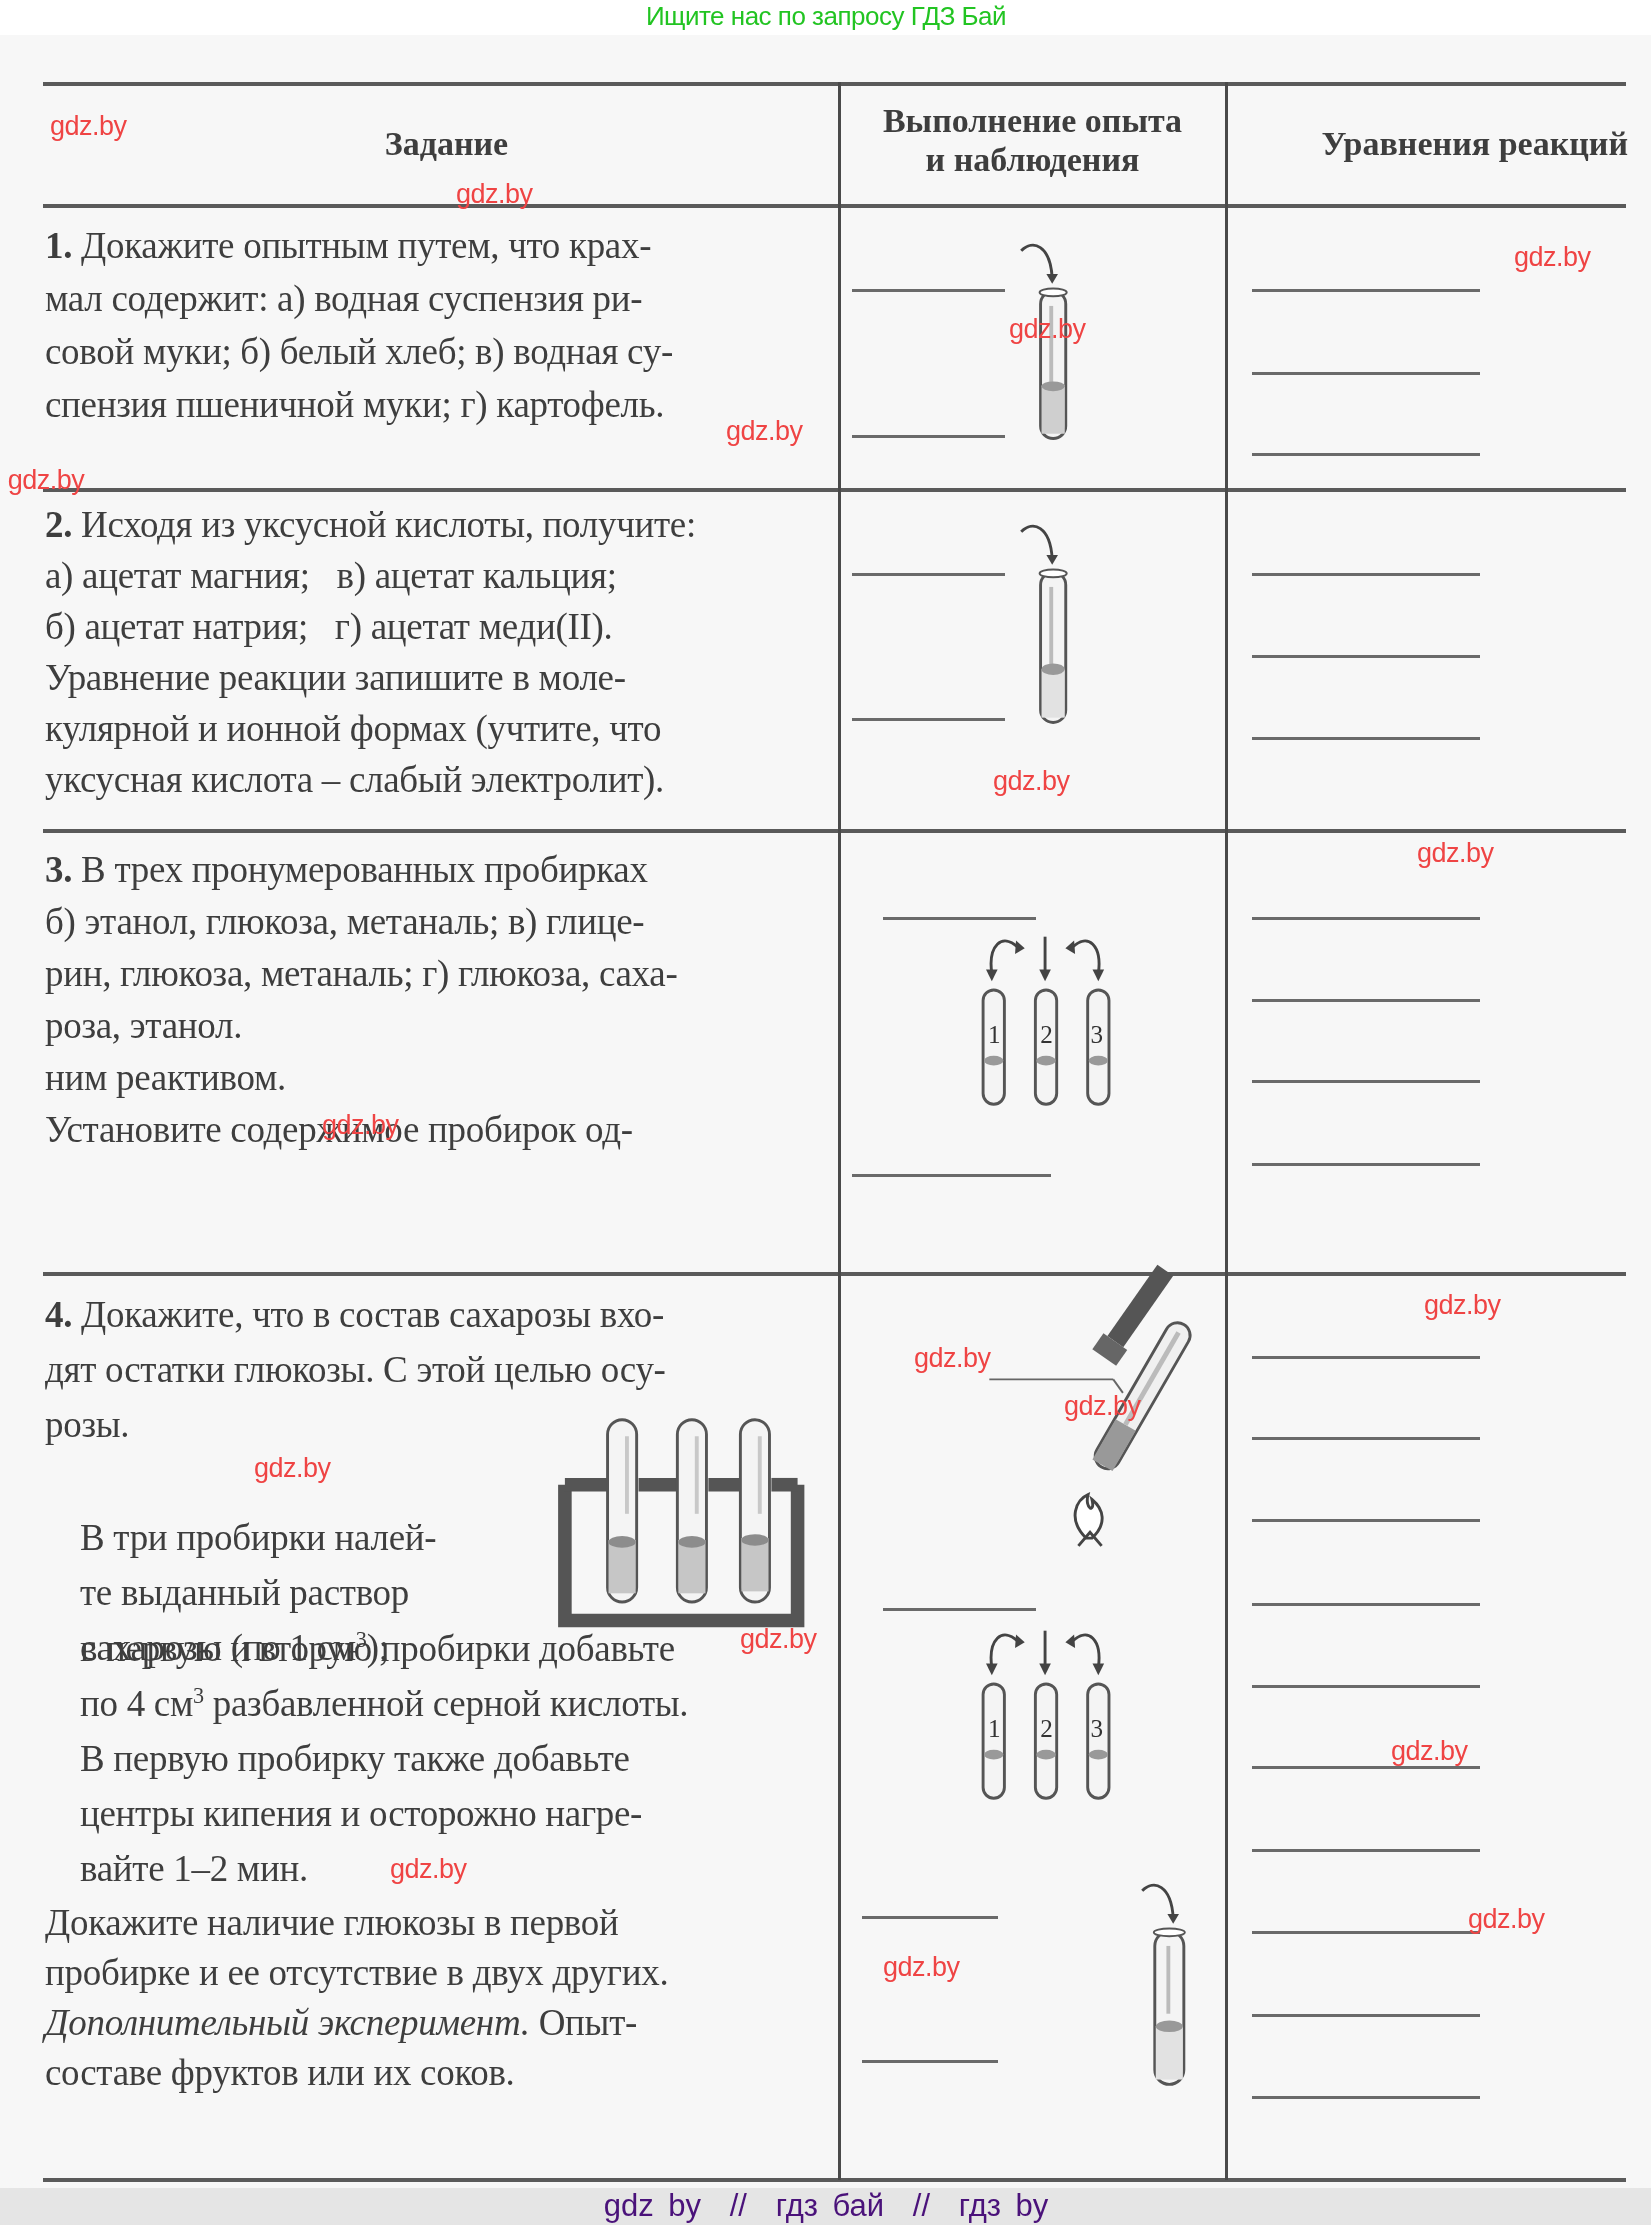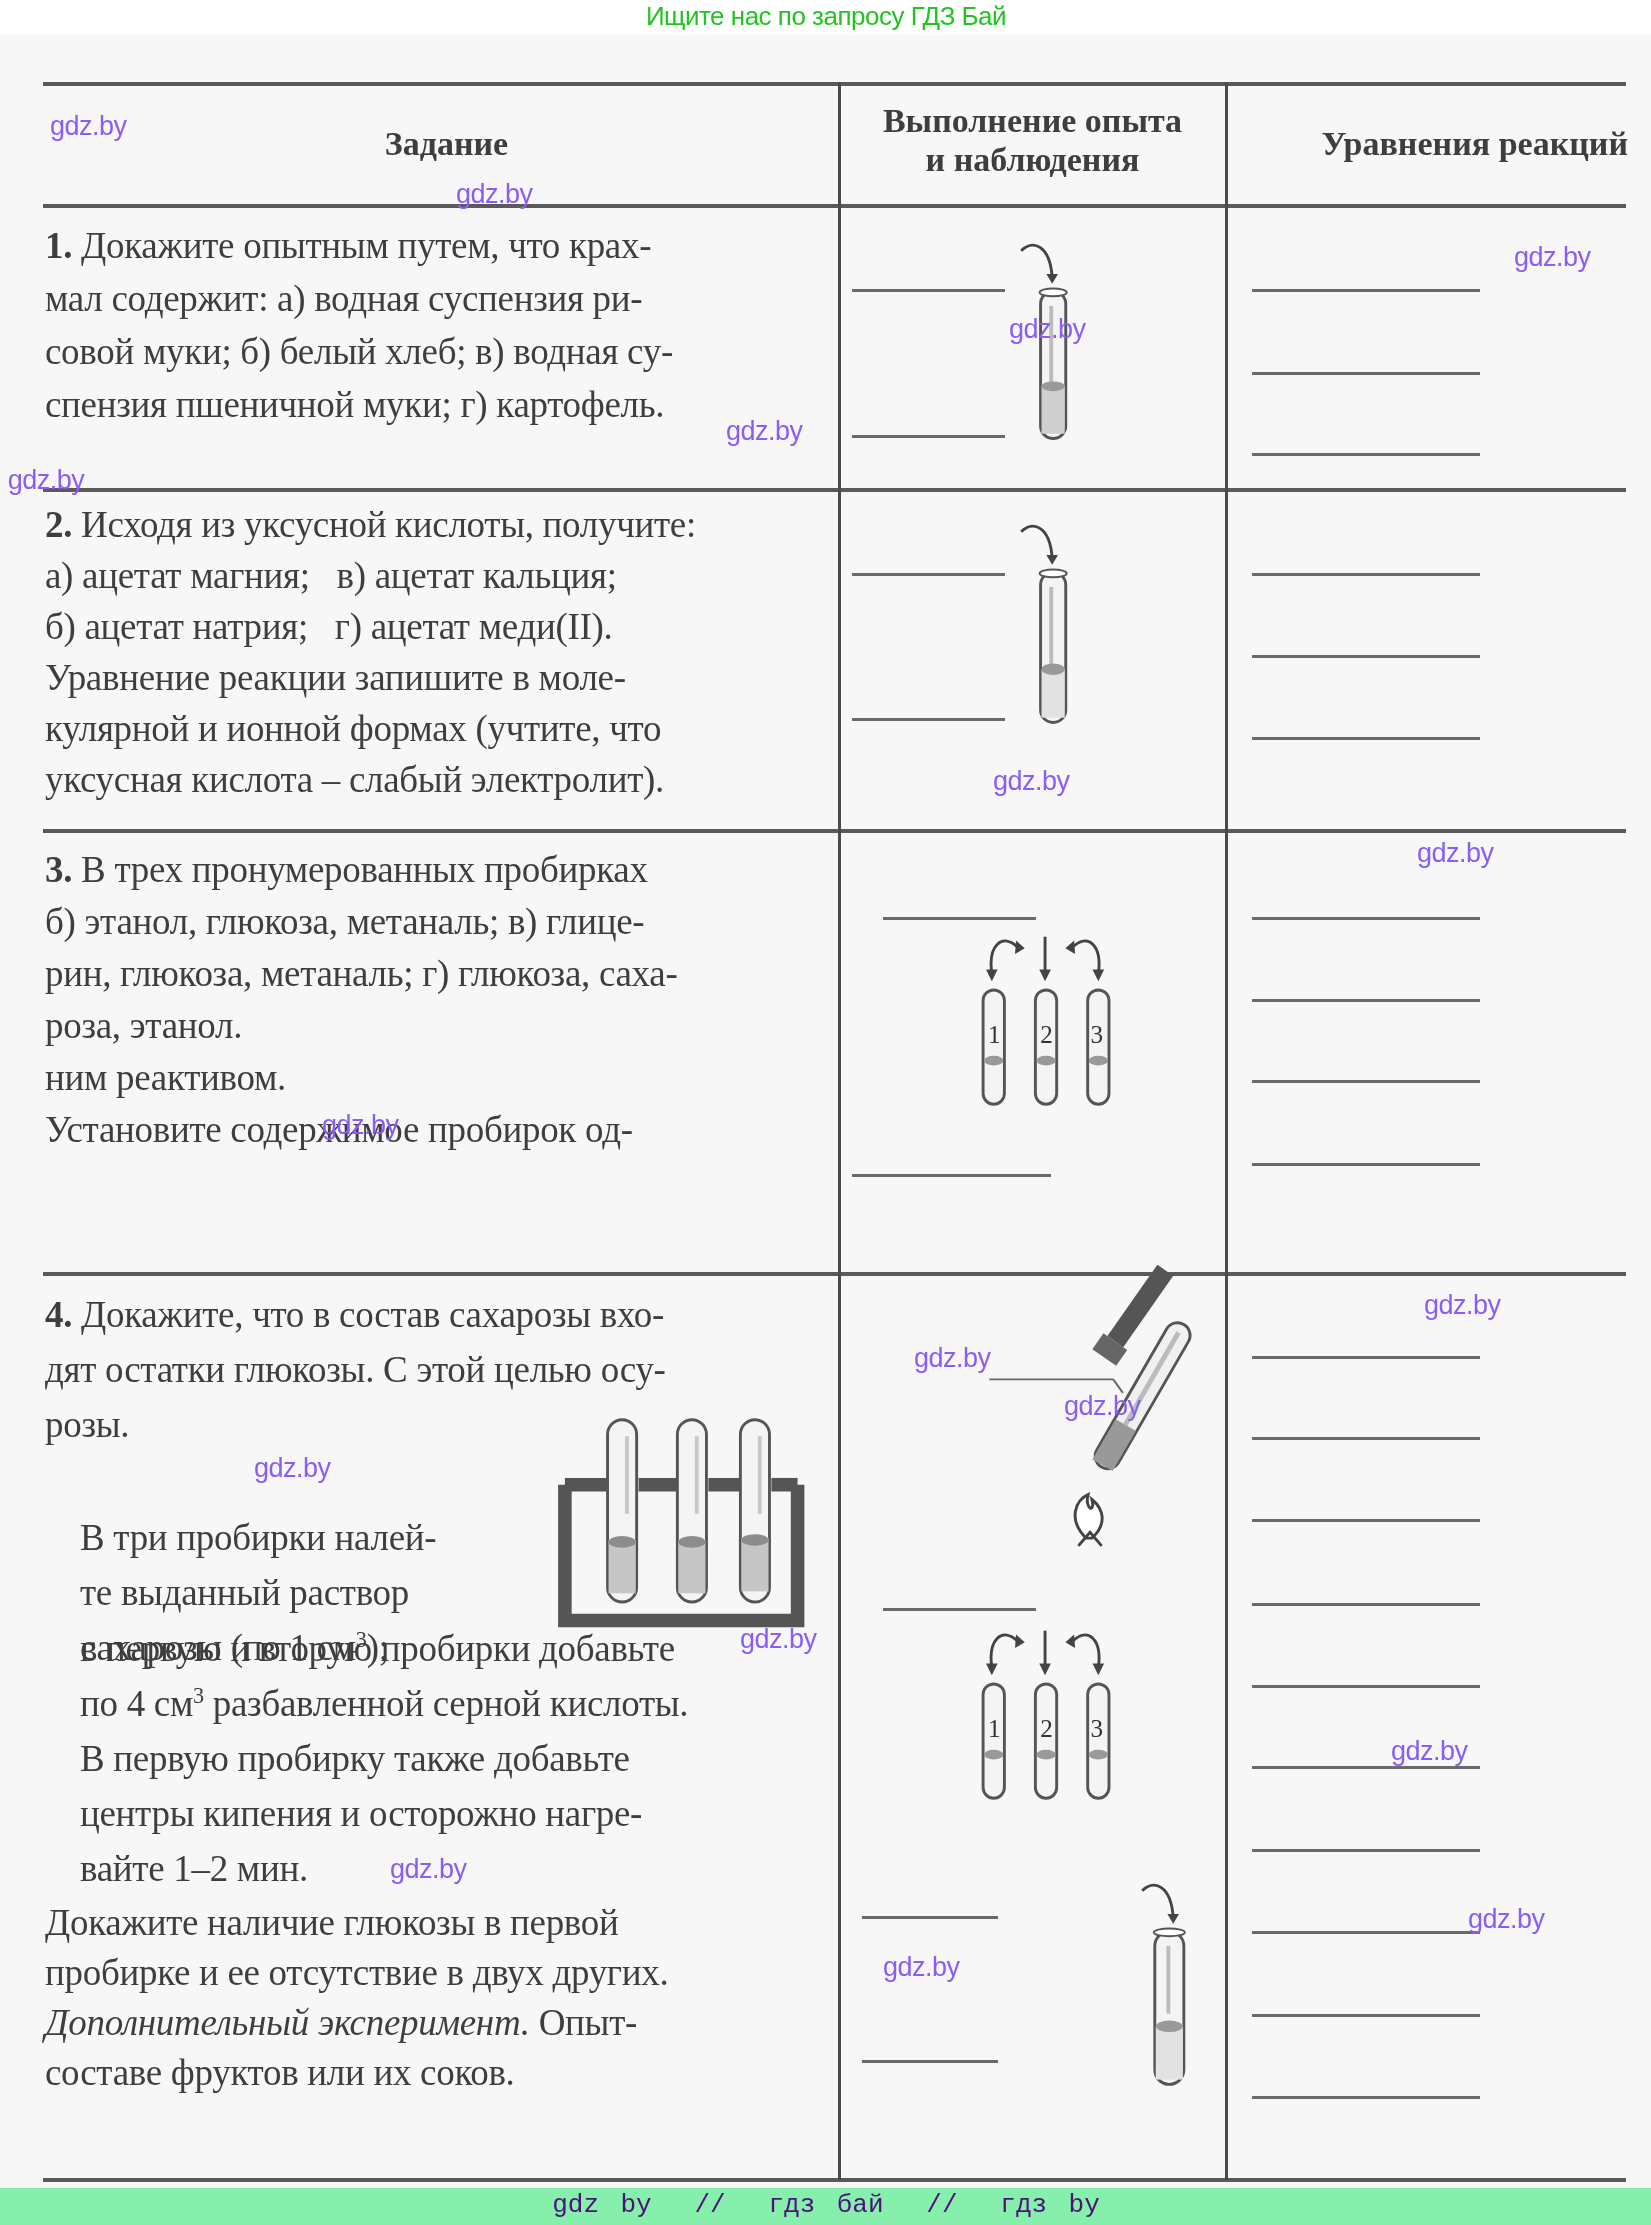--- a/index.html
+++ b/index.html
@@ -14,44 +14,44 @@
     font-family: "Liberation Sans", "DejaVu Sans", sans-serif;
     font-size: 26px; line-height: 33px; color: #22c422;
     letter-spacing: -0.5px;
   }
   .page {
     position: absolute; left: 0; top: 35px; width: 1652px; height: 2153px;
     background: #f7f7f7;
   }
   .footer {
     position: absolute; left: 0; top: 2188px; width: 1652px; height: 37px;
-    background: #86efac; text-align: center;
-    font-family: Liberation Mono, monospace;
-    font-size: 26px; line-height: 35px; color: #4a127a;
+    background: #e5e5e5; text-align: center;
+    font-family: Liberation Sans, sans-serif;
+    font-size: 31px; line-height: 35px; color: #4a127a;
     word-spacing: 5.8px;
   }
   
   .hline { position: absolute; height: 3.9px; background: #5a5a5a; }
   .vline { position: absolute; width: 2.9px; background: #4a4a4a; }
   .answer-line { position: absolute; height: 2.9px; background: #6a6a6a; }
 
   .hdr {
     position: absolute; font-weight: bold; color: #3e3e3e;
     text-align: center; font-size: 34px; line-height: 39px;
   }
   .task {
     position: absolute; color: #3e3e3e; font-size: 37px; line-height: 53px;
     text-align: justify; letter-spacing: -0.3px;
   }
   .task p { margin: 0; }
   .task .num { font-weight: bold; }
   .task .it { font-style: italic; }
   .wm {
     position: absolute; font-family: "Liberation Sans", "DejaVu Sans", sans-serif;
-    font-size: 27px; color: #8b5cf6; letter-spacing: -0.5px; line-height: 29px;
+    font-size: 27px; color: #ef4444; letter-spacing: -0.5px; line-height: 29px;
   }
   svg { position: absolute; overflow: visible; }
   sup { font-size: 60%; line-height: 0; }
 </style>
 </head>
 <body>
 
 <div class="top-banner">Ищите нас по запросу ГДЗ Бай</div>
 
 <div class="page"></div>

